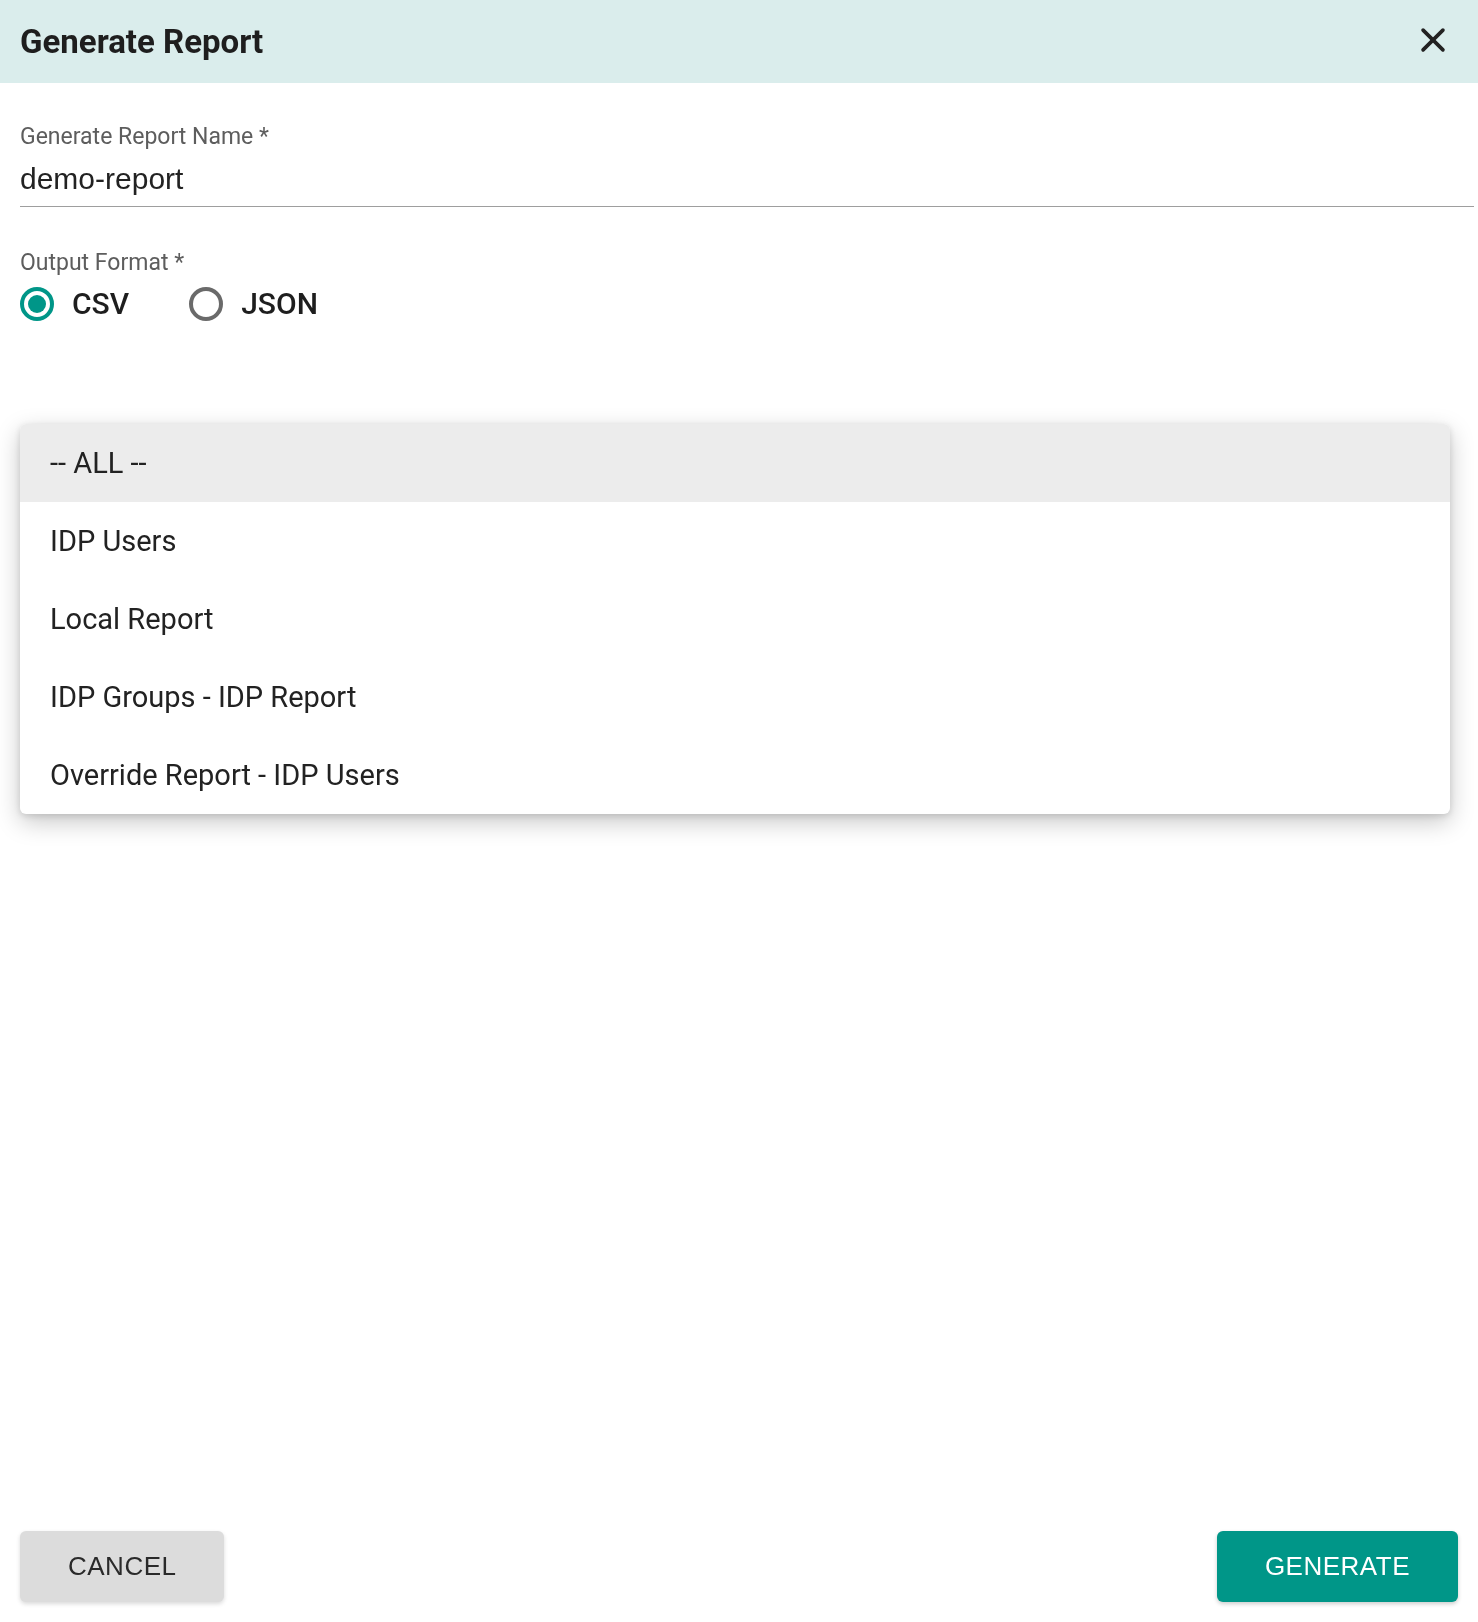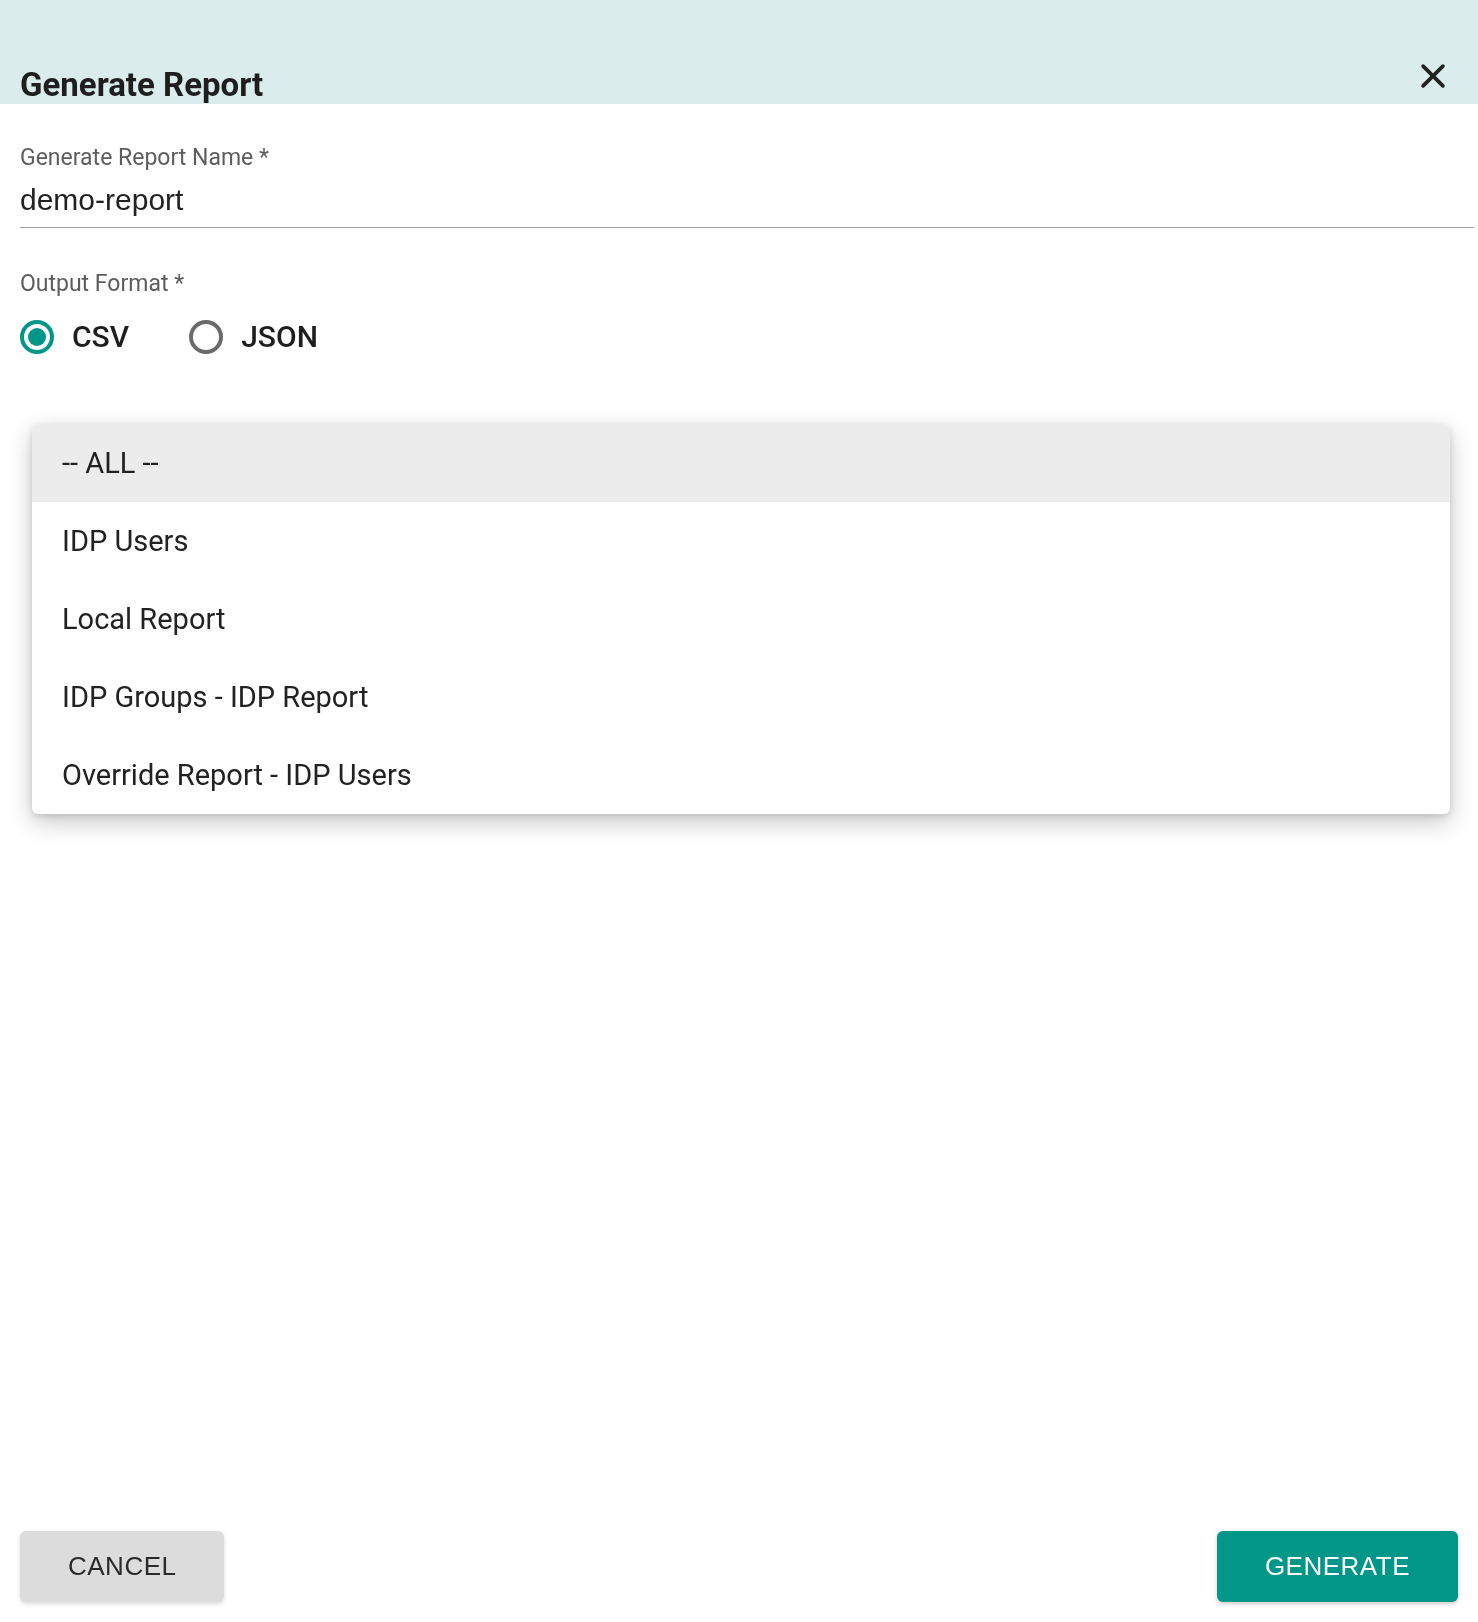--- a/index.html
+++ b/index.html
@@ -11,23 +11,23 @@
     background: #fff;
   }
   .dialog {
     width: 1478px;
     height: 1622px;
     position: relative;
     background: #fff;
   }
   .header {
     background: #daedec;
-    height: 104px;
-    display: flex;
-    align-items: flex-end;
+    height: 83px;
+    display: flex;
+    align-items: center;
     justify-content: space-between;
     padding: 0 20px;
   }
   .header-title {
     font-size: 33px;
     font-weight: 700;
     color: #1e1e1e;
   }
   .close-btn {
     background: none;
@@ -67,21 +67,20 @@
     display: flex;
     gap: 60px;
     margin-top: 10px;
     margin-bottom: 34px;
   }
   .radio-item {
     display: flex;
     align-items: center;
     gap: 18px;
     cursor: pointer;
-    margin-top: 12px;
   }
   .radio-outer {
     width: 34px;
     height: 34px;
     border-radius: 50%;
     display: flex;
     align-items: center;
     justify-content: center;
   }
   .radio-outer.selected {
@@ -112,21 +111,20 @@
   .dropdown {
     position: absolute;
     left: 20px;
     right: 28px;
     top: 424px;
     background: #fff;
     border-radius: 6px;
     box-shadow: 0 8px 24px rgba(0,0,0,0.22), 0 2px 6px rgba(0,0,0,0.12);
     overflow: hidden;
     padding: 0;
-    margin-left: 12px;
   }
   .dropdown-option {
     font-size: 29px;
     color: #222;
     padding: 22px 30px;
     cursor: pointer;
     white-space: nowrap;
   }
   .dropdown-option.highlight {
     background: #ececec;

